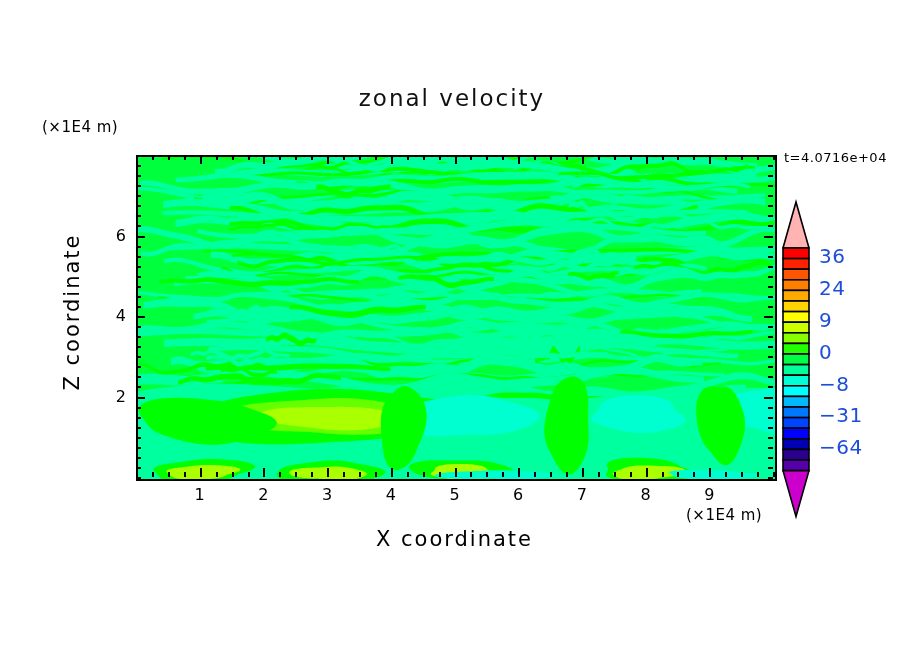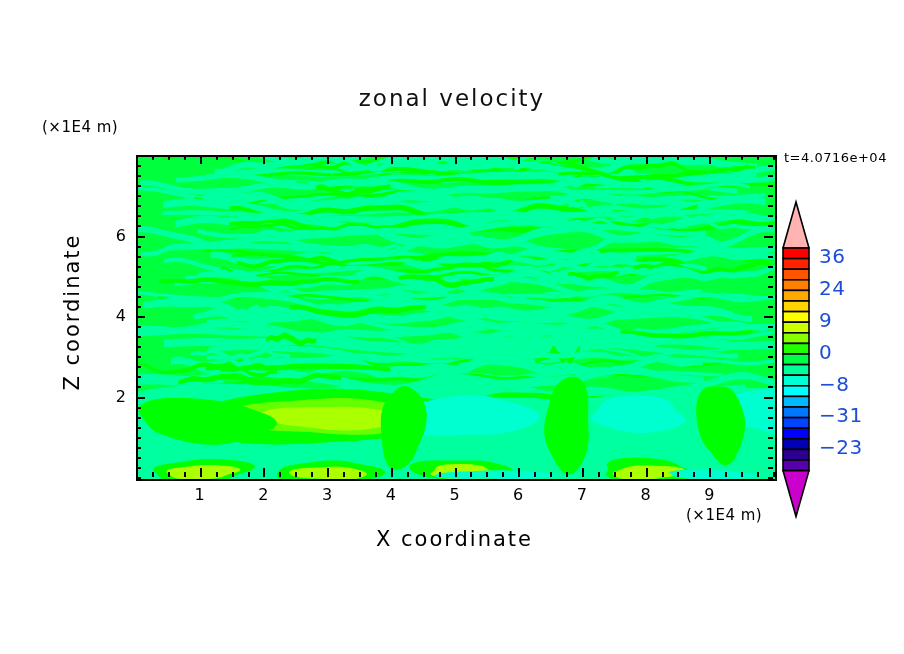--- a/index.html
+++ b/index.html
@@ -381,15 +381,15 @@
         <polygon points="8,274.6 34,274.6 21,320.6" fill="#cc00cc" stroke="#000" stroke-width="1.6"></polygon>
       </g>
   </svg>
   <div id="cb-labels">
       <div class="cb-label" style="left: 44px; top: 48.3px;">36</div>
       <div class="cb-label" style="left: 44px; top: 80.1px;">24</div>
       <div class="cb-label" style="left: 44px; top: 111.9px;">9</div>
       <div class="cb-label" style="left: 44px; top: 143.7px;">0</div>
       <div class="cb-label" style="left: 44px; top: 175.5px;">−8</div>
       <div class="cb-label" style="left: 44px; top: 207.3px;">−31</div>
-      <div class="cb-label" style="left: 44px; top: 239.1px;">−23</div>
+      <div class="cb-label" style="left: 44px; top: 239.1px;">−64</div>
     </div>
 </div>
 
 </body></html>

